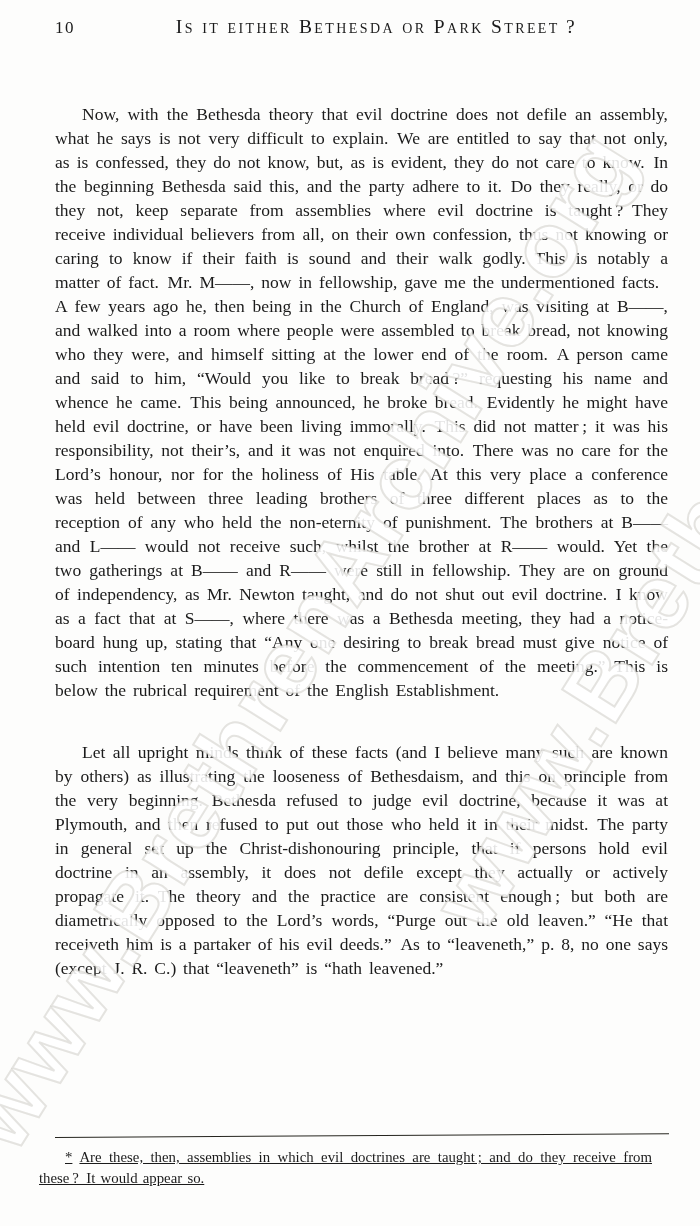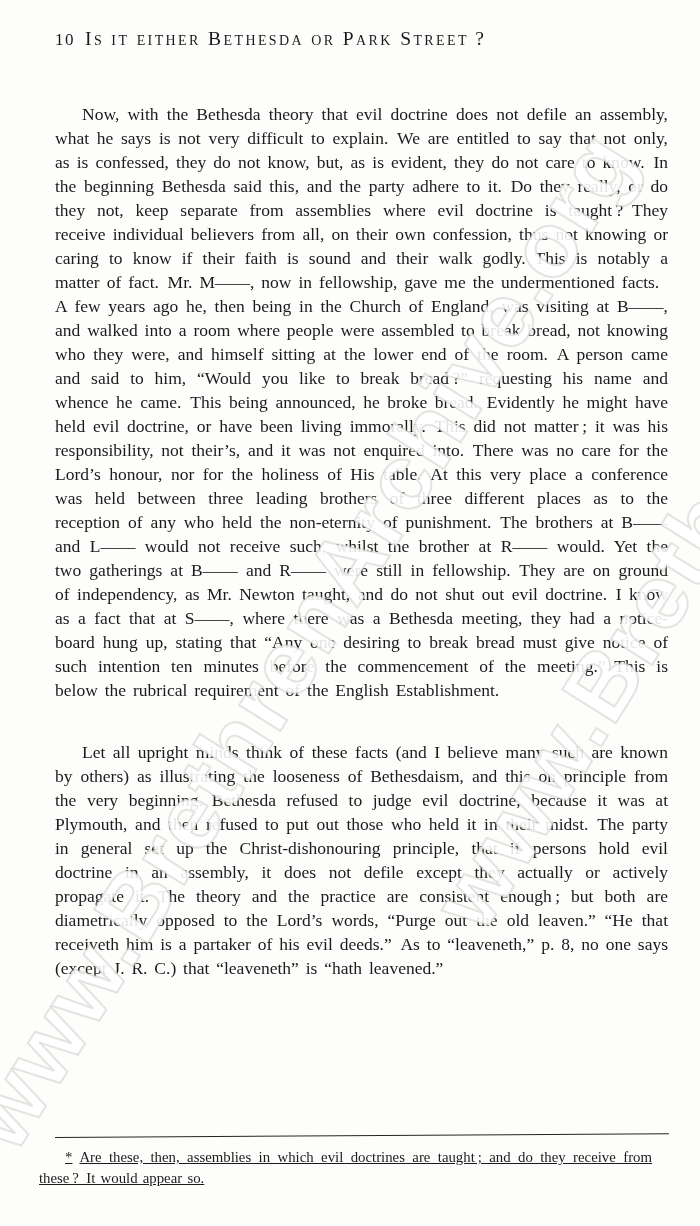--- a/index.html
+++ b/index.html
@@ -12,34 +12,35 @@
     width: 700px;
     height: 1226px;
     background: #fdfdfc;
     overflow: hidden;
     font-family: "Liberation Serif", serif;
     color: #1b1b1b;
   }
   
   .header {
     position: absolute;
-    top: 28px;
+    top: 16px;
     left: 55px;
     width: 613px;
     height: 24px;
   }
   .pagenum {
     position: absolute;
     left: 0;
     top: 2px;
     font-size: 17px;
     letter-spacing: 1.5px;
   }
   .running-title {
     display: block;
+    text-align: center;
     font-variant: small-caps;
     font-size: 19.5px;
     letter-spacing: 2.4px;
     padding-left: 30px;
   }
   
   .content {
     position: absolute;
     top: 64px;
     left: 55px;

